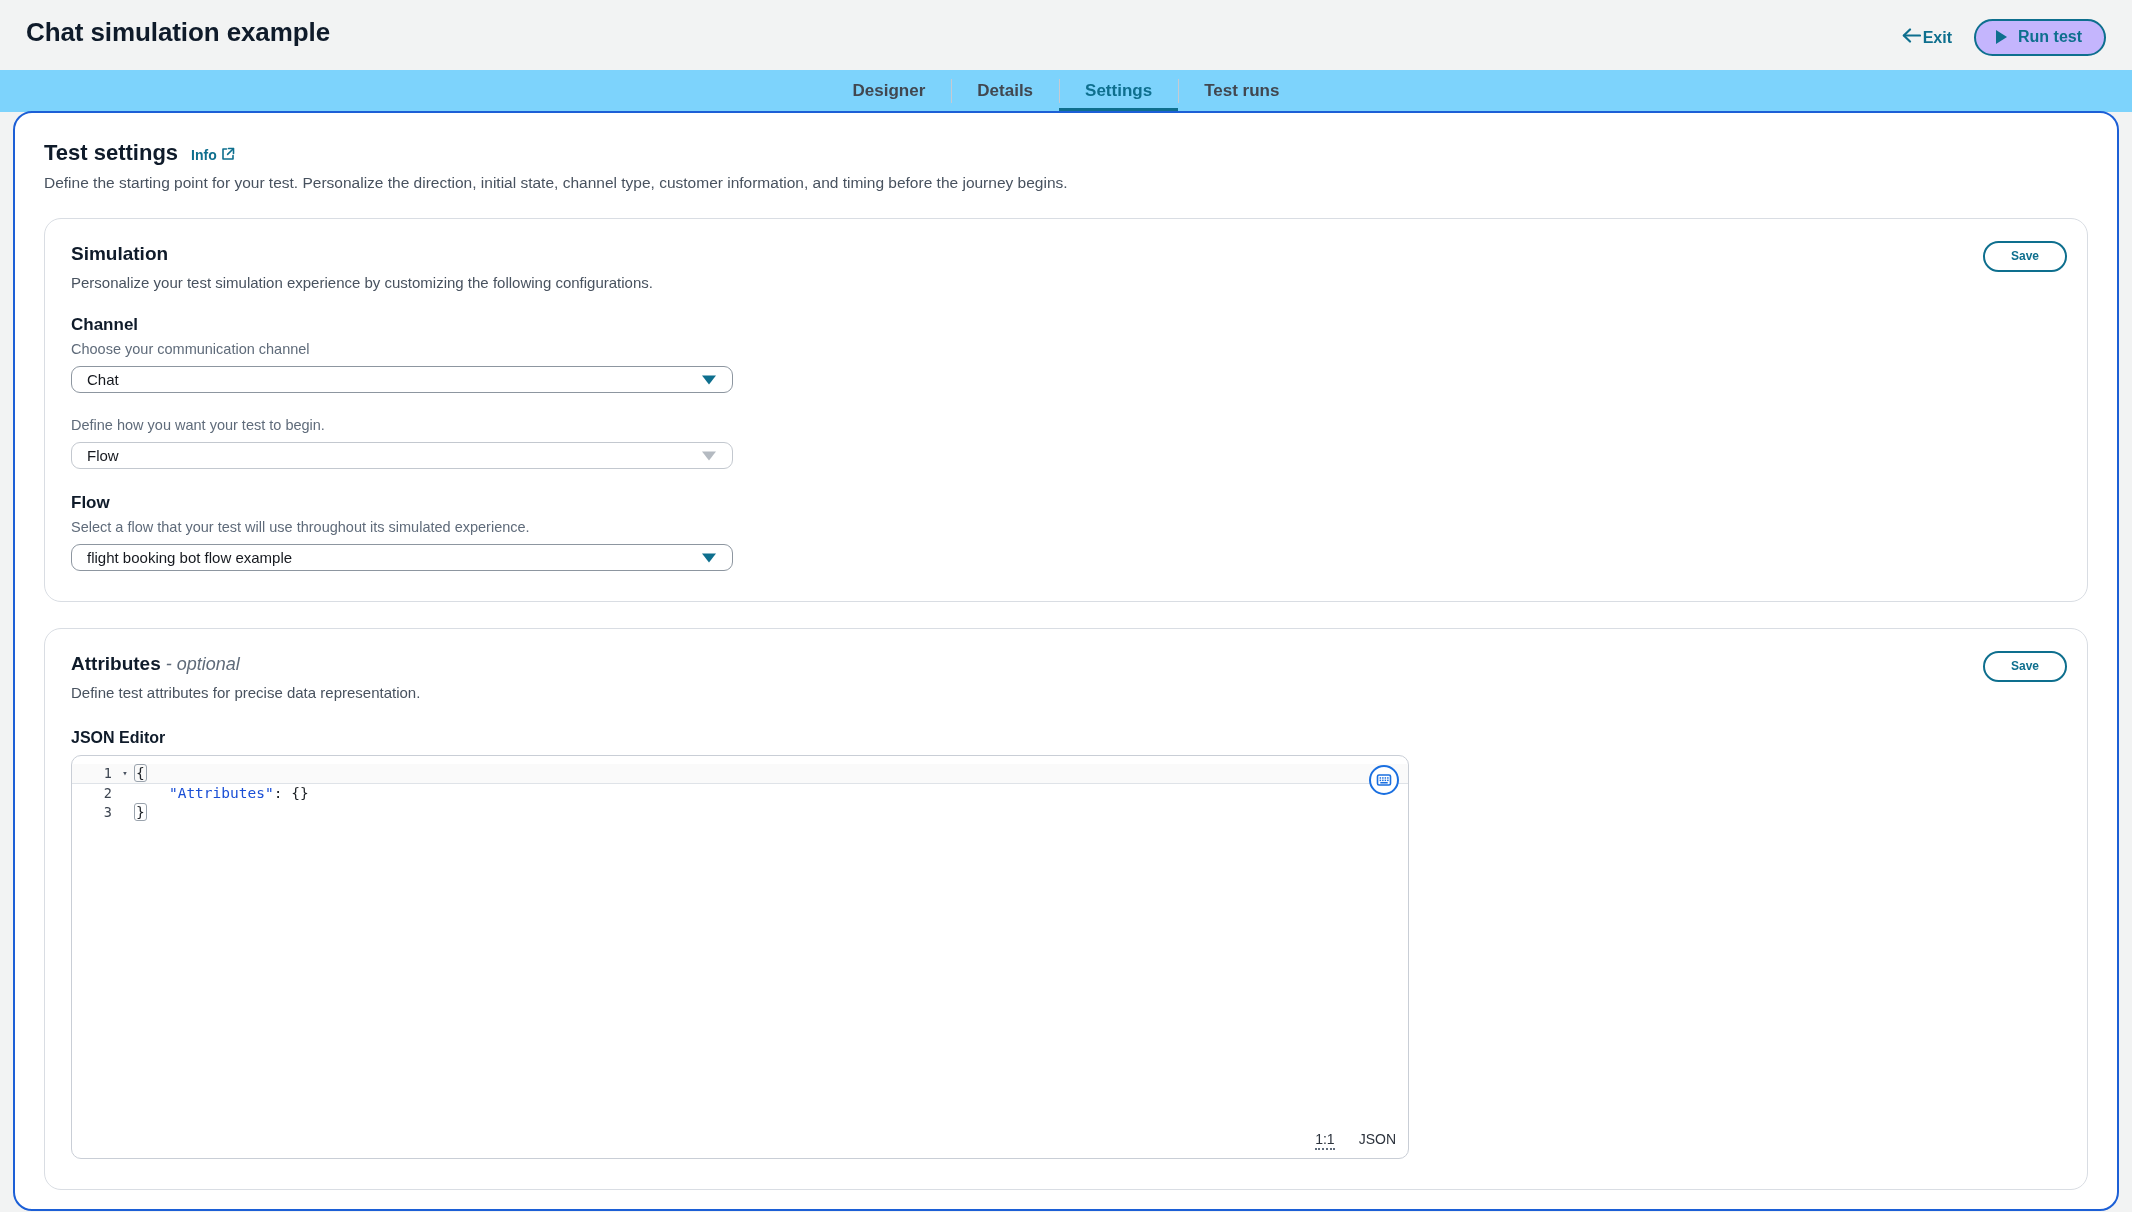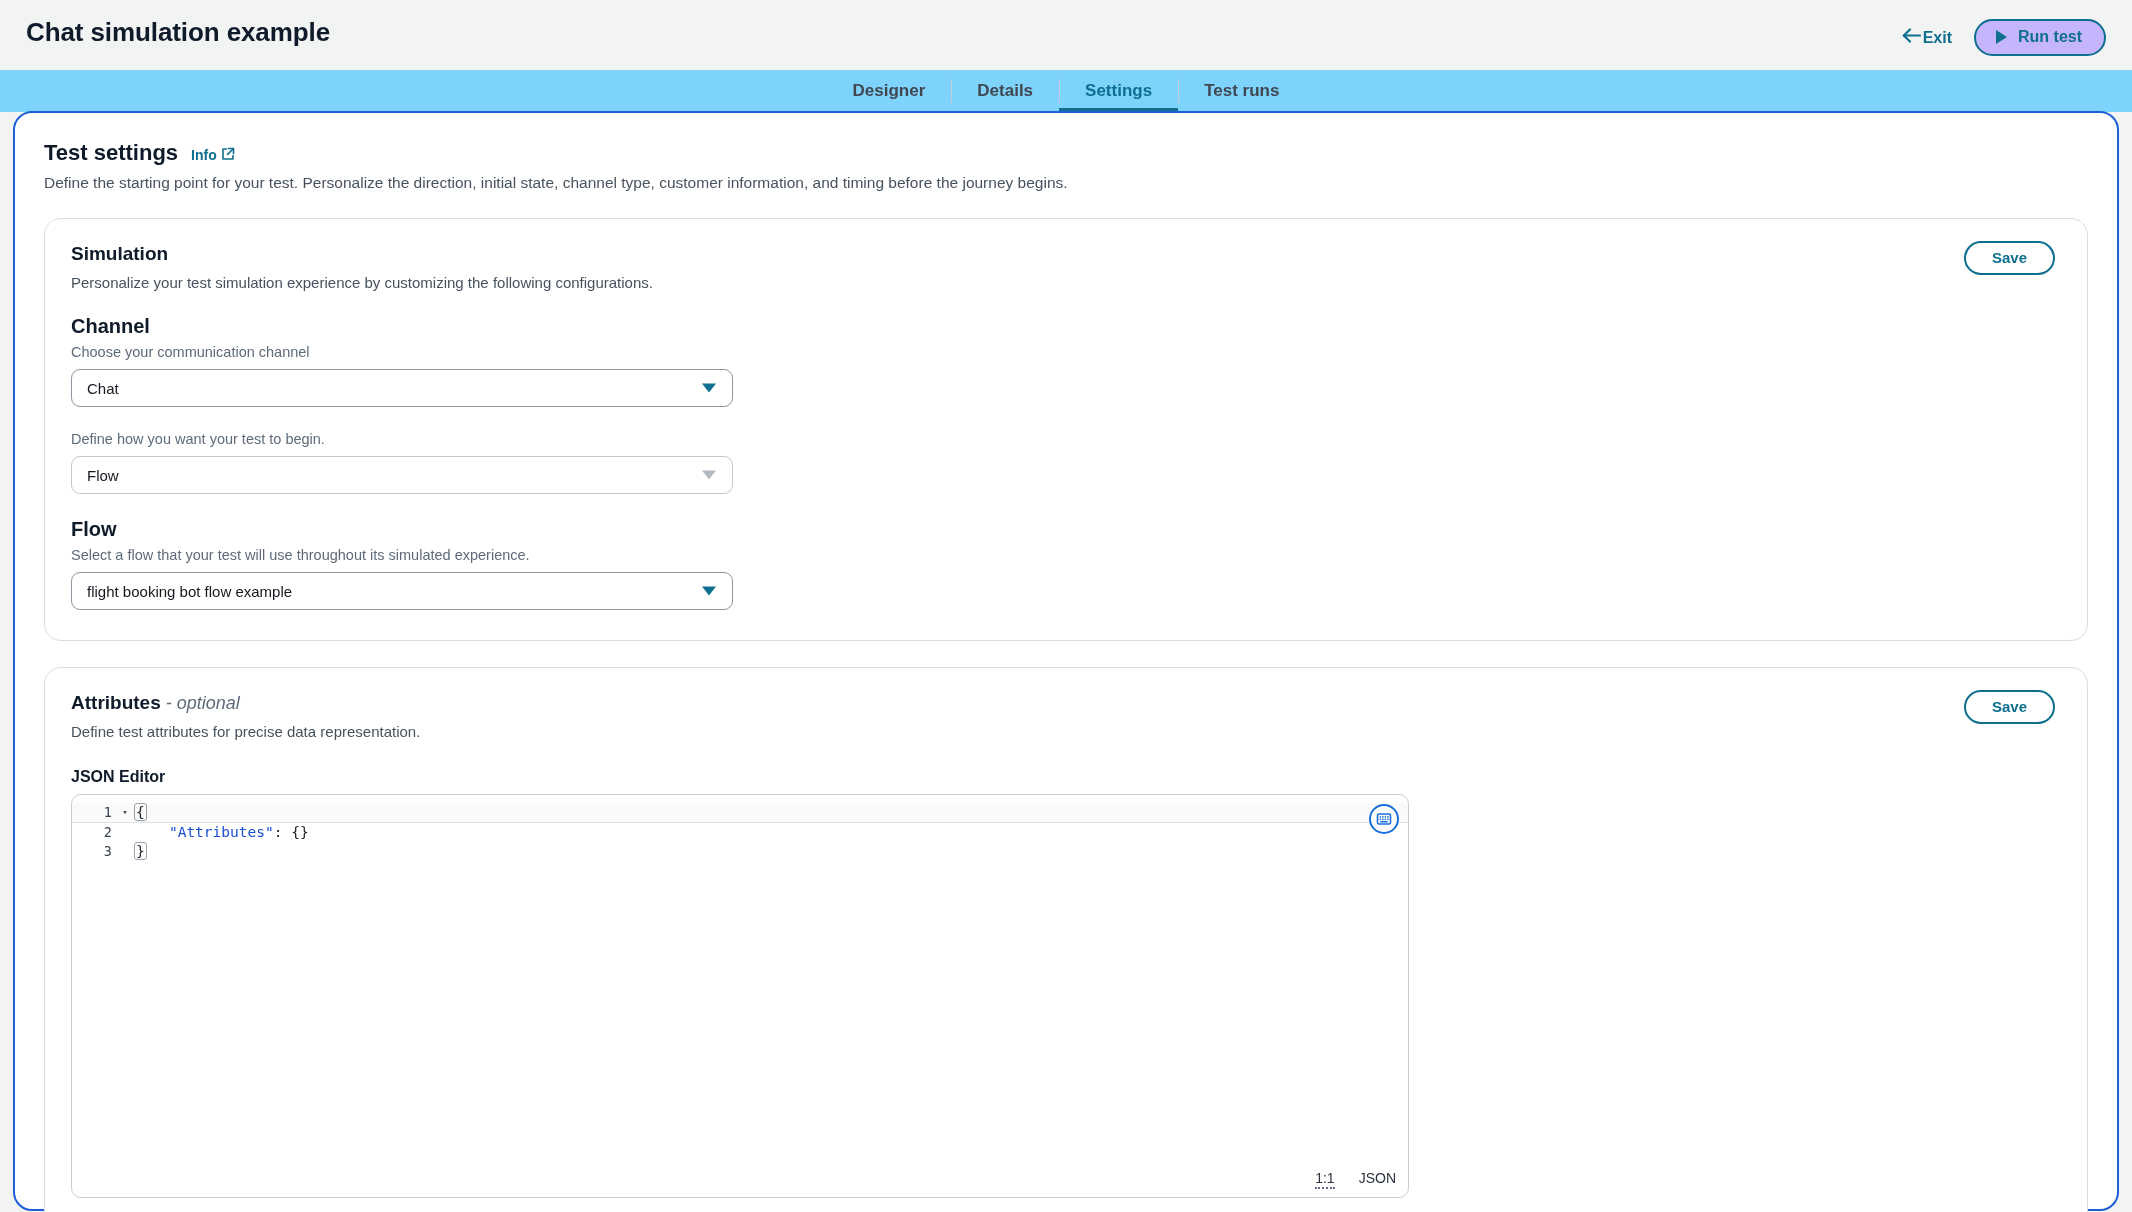--- a/index.html
+++ b/index.html
@@ -165,49 +165,49 @@
     font-size: 18px;
   }
   .card-desc {
     margin-top: 9px;
     font-size: 15px;
     color: #48525f;
   }
   .save-btn {
     position: absolute;
     top: 22px;
-    right: 32px;
+    right: 20px;
     border: 2px solid #0e6f8e;
     border-radius: 20px;
     background: #ffffff;
     color: #0e6f8e;
-    font-size: 15px;
+    font-size: 12px;
     font-weight: bold;
     font-family: "Liberation Sans", sans-serif;
     padding: 6px 26px 7px 26px;
     cursor: pointer;
   }
 
   
   .field { margin-top: 24px; }
   .field-label {
-    font-size: 20px;
+    font-size: 17px;
     font-weight: bold;
     color: #0f1b2a;
   }
   .field-hint {
     margin-top: 6px;
     font-size: 14.5px;
     color: #5f6b7a;
   }
   .select {
     position: relative;
     margin-top: 9px;
     width: 662px;
-    height: 38px;
+    height: 27px;
     border: 1px solid #8d96a0;
     border-radius: 9px;
     background: #ffffff;
     display: flex;
     align-items: center;
     padding: 0 15px;
     cursor: pointer;
   }
   .select-value {
     font-size: 15px;

